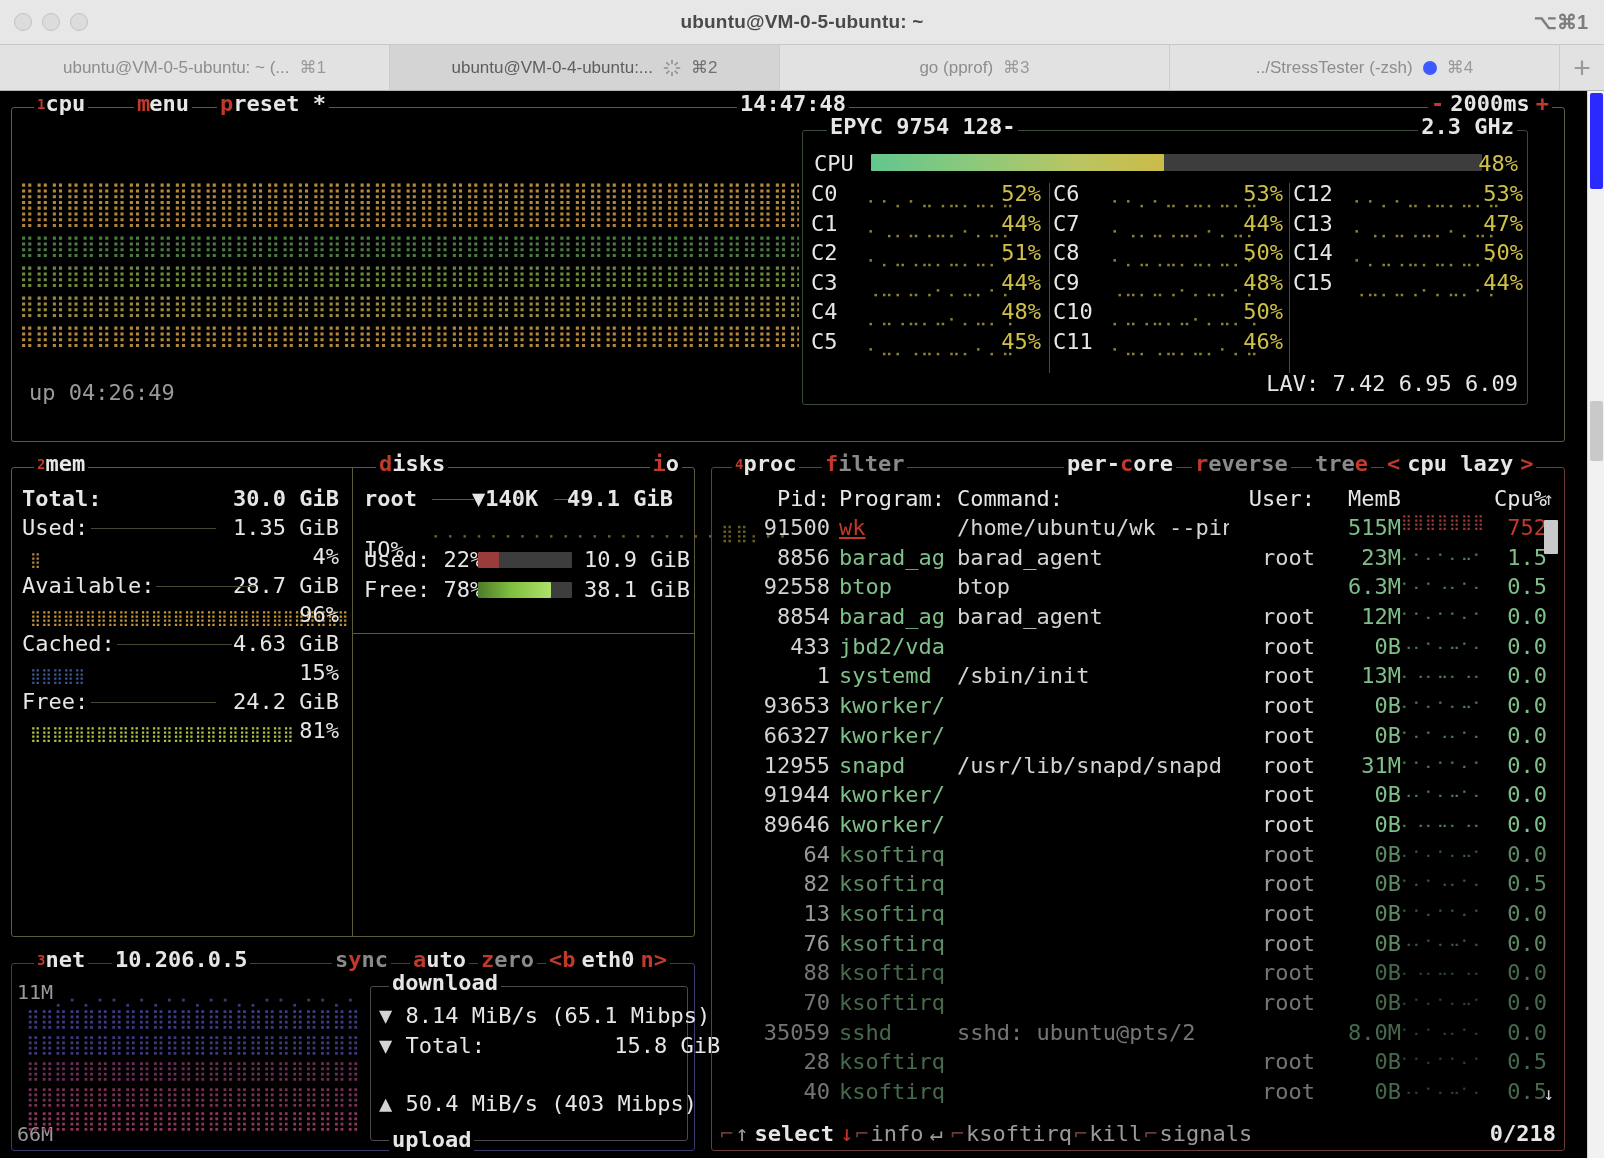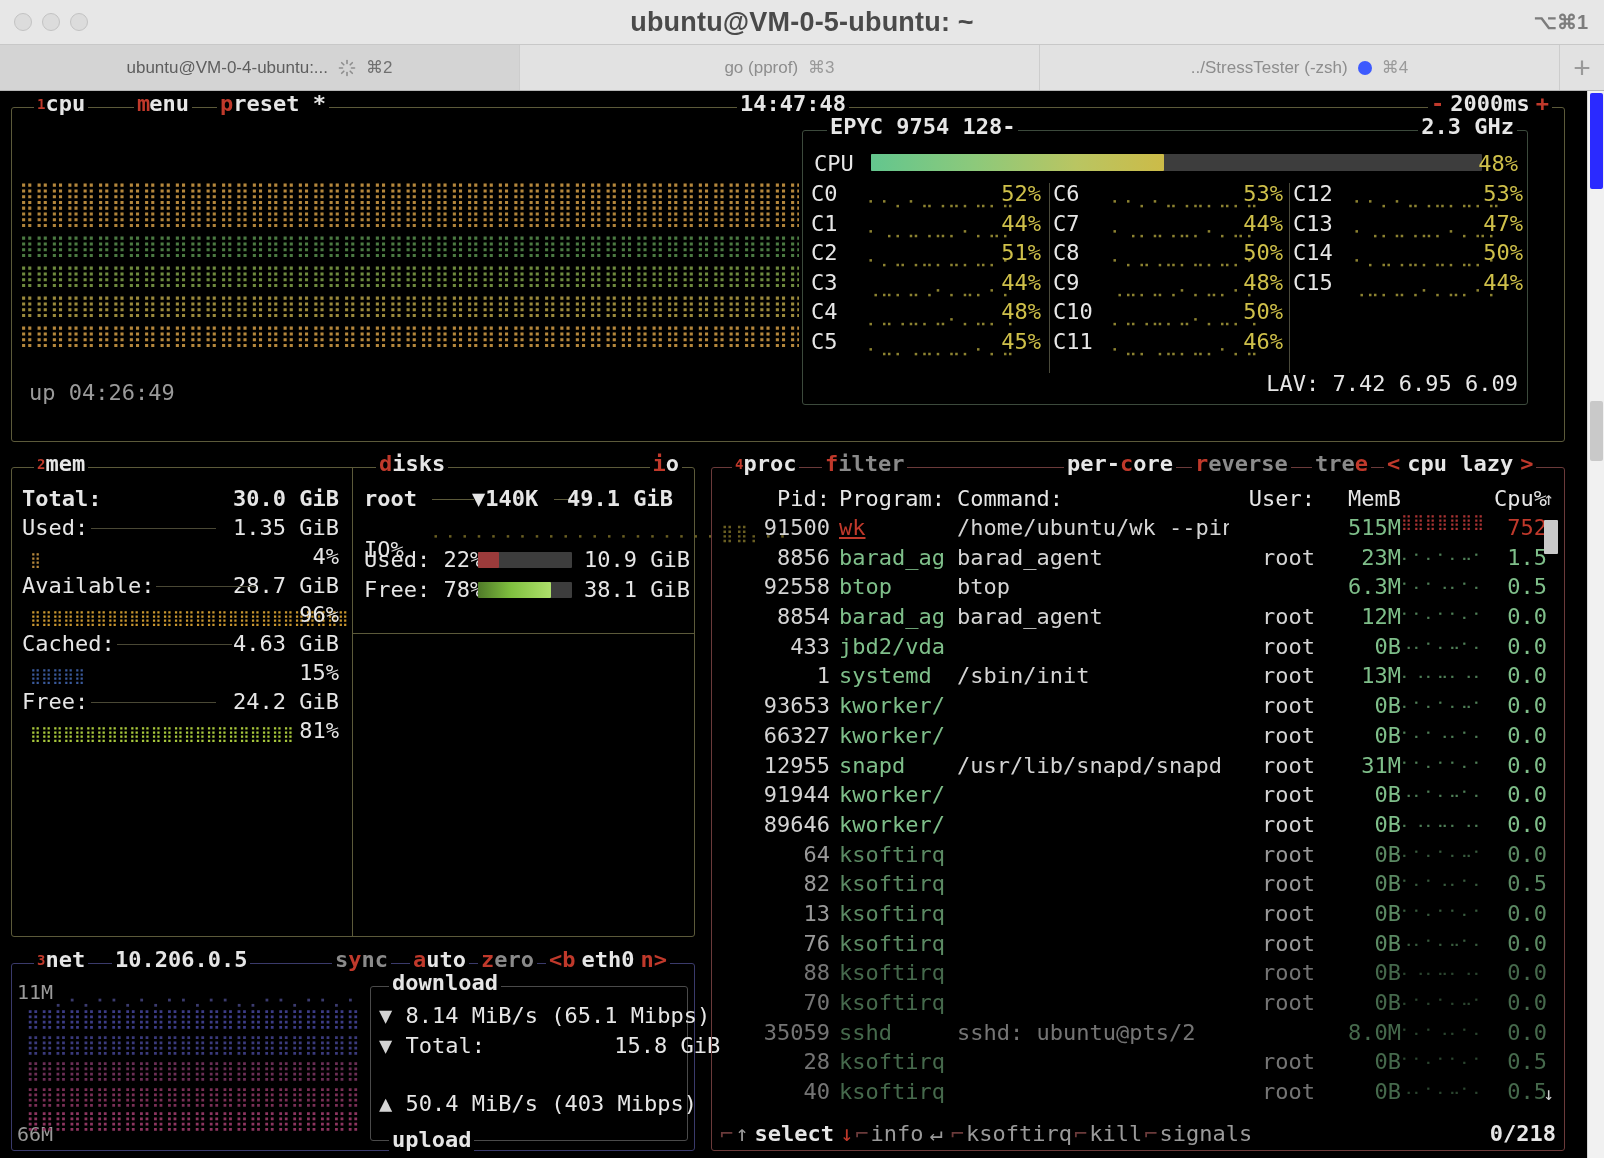--- a/index.html
+++ b/index.html
@@ -15,21 +15,21 @@
   .titlebar{
     height:45px; background:#e7e7e7;
     border-bottom:1px solid #c8c8c8;
     display:flex; align-items:center; position:relative;
     font-family:"Liberation Sans",sans-serif;
   }
   .traffic{ display:flex; gap:10px; padding-left:14px; }
   .dot{ width:18px;height:18px;border-radius:50%;background:#dcdcdc;border:1px solid #c3c3c3;}
   .wtitle{
     position:absolute; left:0; right:0; text-align:center;
-    font-size:27px; color:#4a4a4a; font-weight:700; letter-spacing:.2px;
+    font-size:19px; color:#4a4a4a; font-weight:700; letter-spacing:.2px;
   }
   .shortcut-tr{ position:absolute; right:16px; font-size:20px; color:#7d7d7d; font-weight:700;}
 
   .tabbar{ height:46px; background:#e2e2e2; display:flex; align-items:stretch;
            border-bottom:1px solid #b4b4b4; font-family:"Liberation Sans",sans-serif;}
   .tab{ flex:1 1 0; display:flex; align-items:center; justify-content:center; gap:10px;
         border-right:1px solid #cdcdcd; font-size:17px; color:#8d8d8d; position:relative;}
   .tab.active{ background:#d4d4d4; color:#5e5e5e;}
   .tab .kc{ color:#9a9a9a; font-size:17px;}
   .tab.active .kc{ color:#707070;}
@@ -120,20 +120,24 @@
   <div class="traffic">
     <div class="dot"></div>
     <div class="dot"></div>
     <div class="dot"></div>
   </div>
   <div class="wtitle">ubuntu@VM-0-5-ubuntu: ~</div>
   <div class="shortcut-tr">⌥⌘1</div>
 </div>
 
 <div class="tabbar">
+  <div class="tab">
+    <span>ubuntu@VM-0-5-ubuntu: ~ (...</span>
+    <span class="kc">⌘1</span>
+  </div>
   <div class="tab active">
     <span>ubuntu@VM-0-4-ubuntu:...</span>
     <span class="busy">
       <svg width="18" height="18" viewBox="0 0 18 18">
         <g stroke="#8d8d8d" stroke-width="1.6" stroke-linecap="round">
           <line x1="9" y1="1.5" x2="9" y2="4.5"></line>
             <line x1="9" y1="13.5" x2="9" y2="16.5"></line>
           <line x1="1.5" y1="9" x2="4.5" y2="9"></line>
             <line x1="13.5" y1="9" x2="16.5" y2="9"></line>
           <line x1="3.7" y1="3.7" x2="5.8" y2="5.8"></line>

